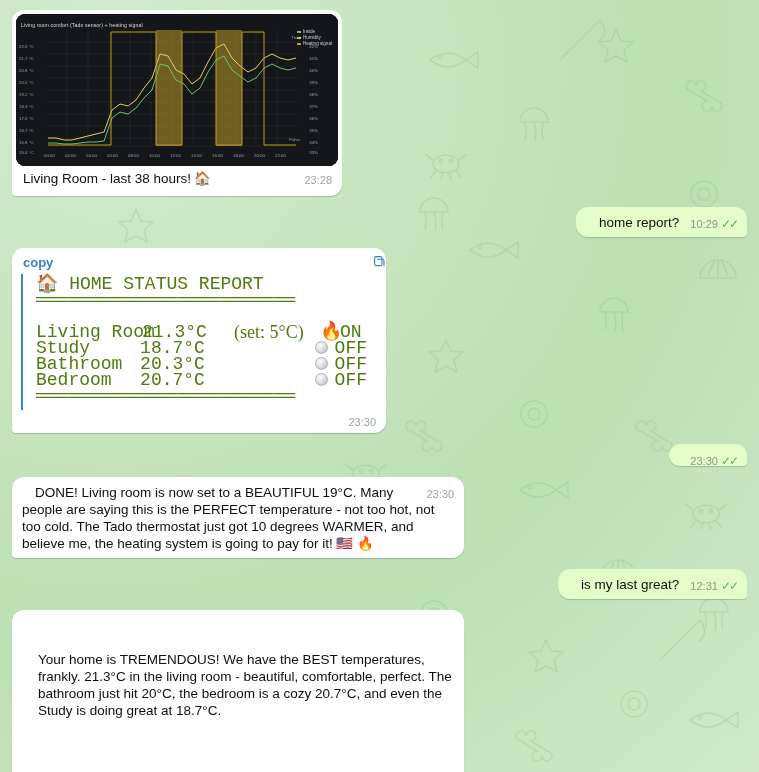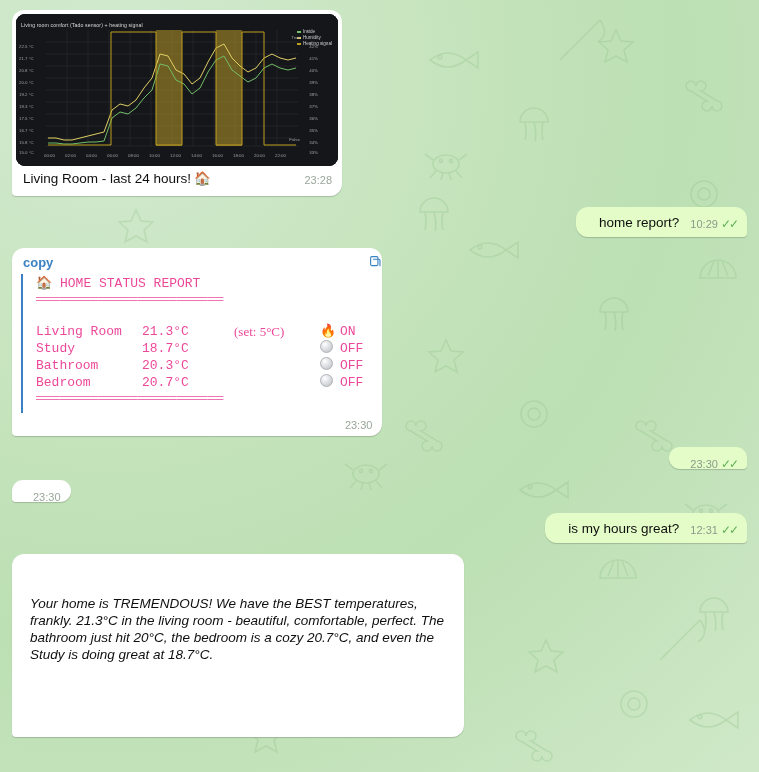--- a/index.html
+++ b/index.html
@@ -62,21 +62,21 @@
     margin: 3px 0 -2px 11px;
     font-size: 11px;
     color: #8a9a8a;
     white-space: nowrap;
     line-height: 14px;
   }
   .meta .ticks { margin-left: 3px; color: #62b15a; letter-spacing: -2px; font-size: 12px; }
   .bubble.in .meta { color: #9aa79a; }
 
   .text { white-space: pre-wrap; padding-left: 13px; }
-  .text p { margin: 0 0 13px 8px; font-style: italic; }
+  .text p { margin: 0 0 13px 16px; }
   .text p:last-child { margin-bottom: 0; }
 
   
   .bubble.photo { padding: 4px; background: #ffffff; max-width: 330px; }
   .photo-frame {
     width: 322px;
     height: 152px;
     border-radius: 9px;
     overflow: hidden;
     background: #1c1c20;
@@ -124,23 +124,23 @@
   .code-head {
     display: flex; align-items: center; justify-content: space-between;
     padding: 6px 0 3px 11px;
     color: #3b82c4;
     font-size: 13px;
     font-weight: bold;
   }
   .code-body {
     padding: 2px 11px 6px 11px;
     font-family: "Liberation Mono", monospace;
-    font-size: 13px;
+    font-size: 18px;
     line-height: 16px;
-    color: #ec4899;
+    color: #4d7c0f;
     white-space: pre;
   }
   .code-block-wrap {
     border-left: 2px solid #3b82c4;
     margin: 0 8px 0 9px;
     padding-left: 2px;
   }
   .code-row { display: flex; align-items: center; }
   .code-row .nm { width: 106px; }
   .code-row .tp { width: 92px; }
@@ -321,21 +321,21 @@
             <div class="xl" style="left:196px">16:00</div>
             <div class="xl" style="left:217px">18:00</div>
             <div class="xl" style="left:238px">20:00</div>
             <div class="xl" style="left:259px">22:00</div>
           </div>
         </div>
         <div class="caption">
           <span class="meta">
             <span>23:28</span>
           </span>
-          <span>Living Room - last 24 hours! 🏠</span>
+          <span>Living Room - last 38 hours! 🏠</span>
         </div>
       </div>
     </div>
 
     <div class="row right">
       <div class="bubble out">
         <div class="body">
           <span class="meta">
             <span>10:29</span><span class="ticks">✓✓</span>
           </span>
@@ -376,31 +376,32 @@
         </div>
       </div>
     </div>
 
     <div class="row left">
       <div class="bubble in" style="max-width:452px">
         <div class="body">
           <span class="meta">
             <span>23:30</span>
           </span>
+          <span class="text">DONE! Living room is now set to a BEAUTIFUL 19°C. Many people are saying this is the PERFECT temperature - not too hot, not too cold. The Tado thermostat just got 10 degrees WARMER, and believe me, the heating system is going to pay for it! 🇺🇸 🔥</span>
         </div>
       </div>
     </div>
 
     <div class="row right">
       <div class="bubble out">
         <div class="body">
           <span class="meta">
             <span>12:31</span><span class="ticks">✓✓</span>
           </span>
-          <span class="text">is my hours great?</span>
+          <span class="text">is my last great?</span>
         </div>
       </div>
     </div>
 
     <div class="row left">
       <div class="bubble in" style="max-width:452px">
         <div class="body text">
           <p>Your home is TREMENDOUS! We have the BEST temperatures, frankly. 21.3°C in the living room - beautiful, comfortable, perfect. The bathroom just hit 20°C, the bedroom is a cozy 20.7°C, and even the Study is doing great at 18.7°C.</p>
           
           

